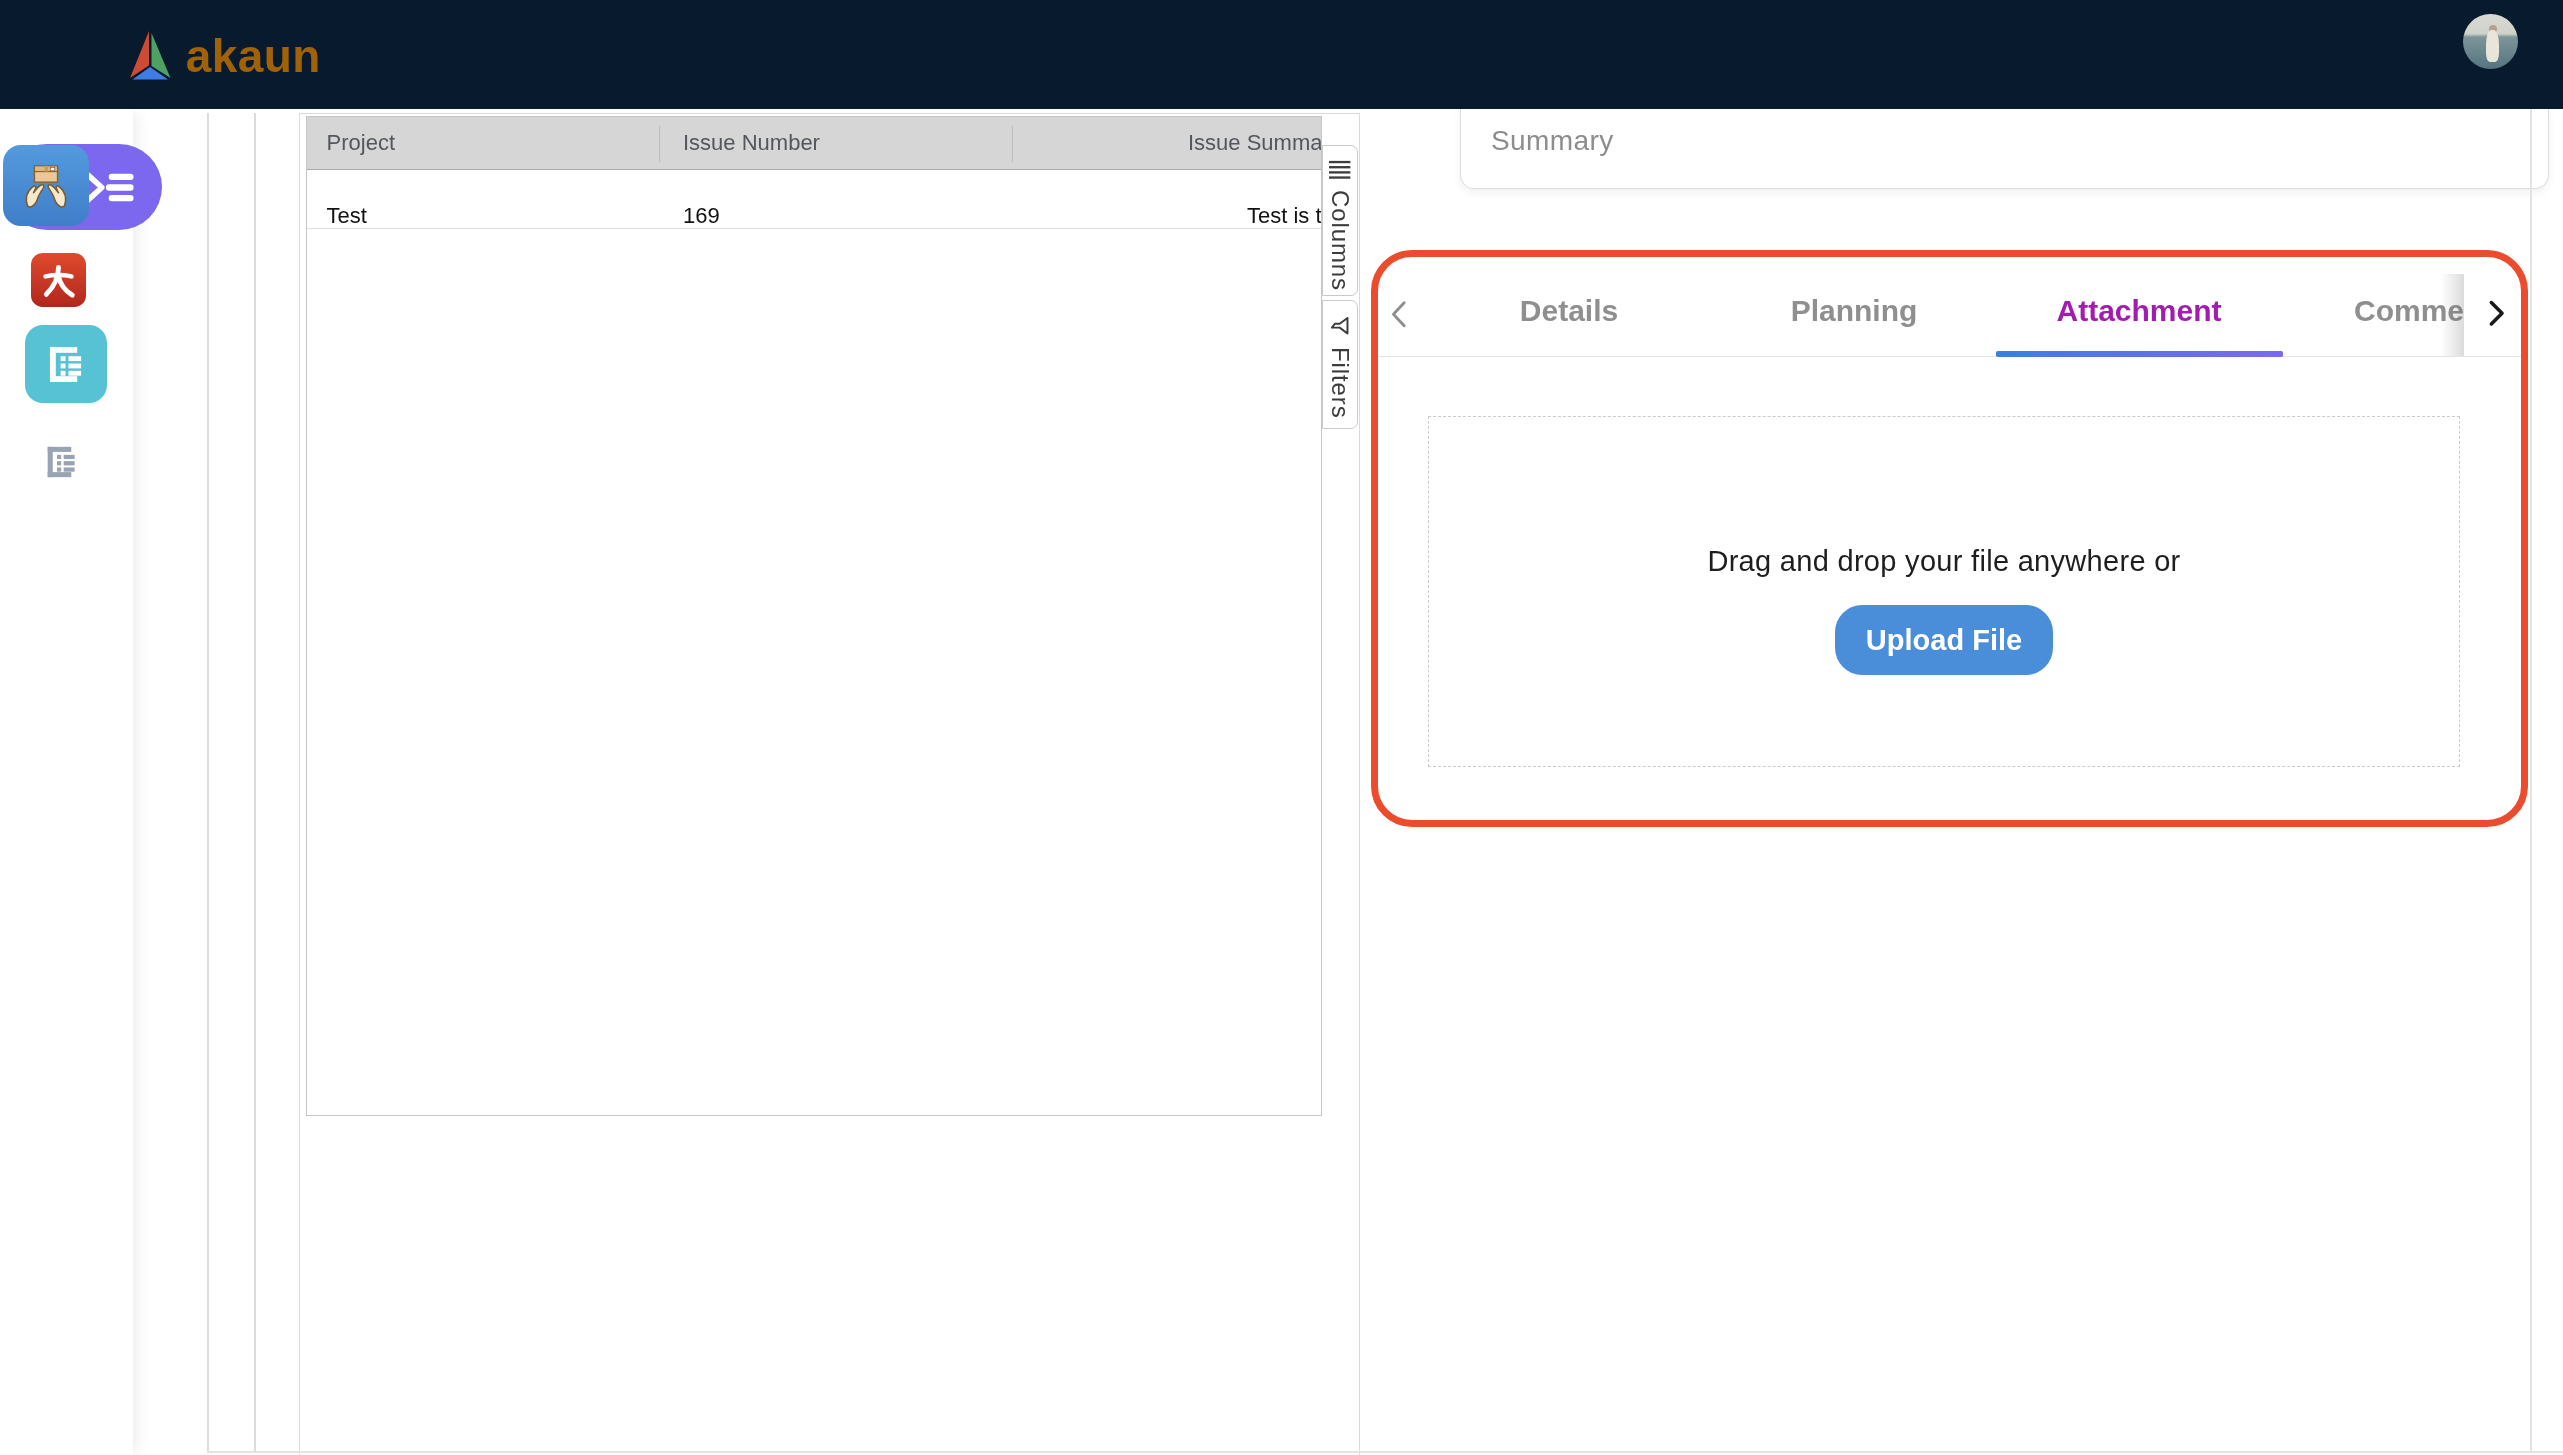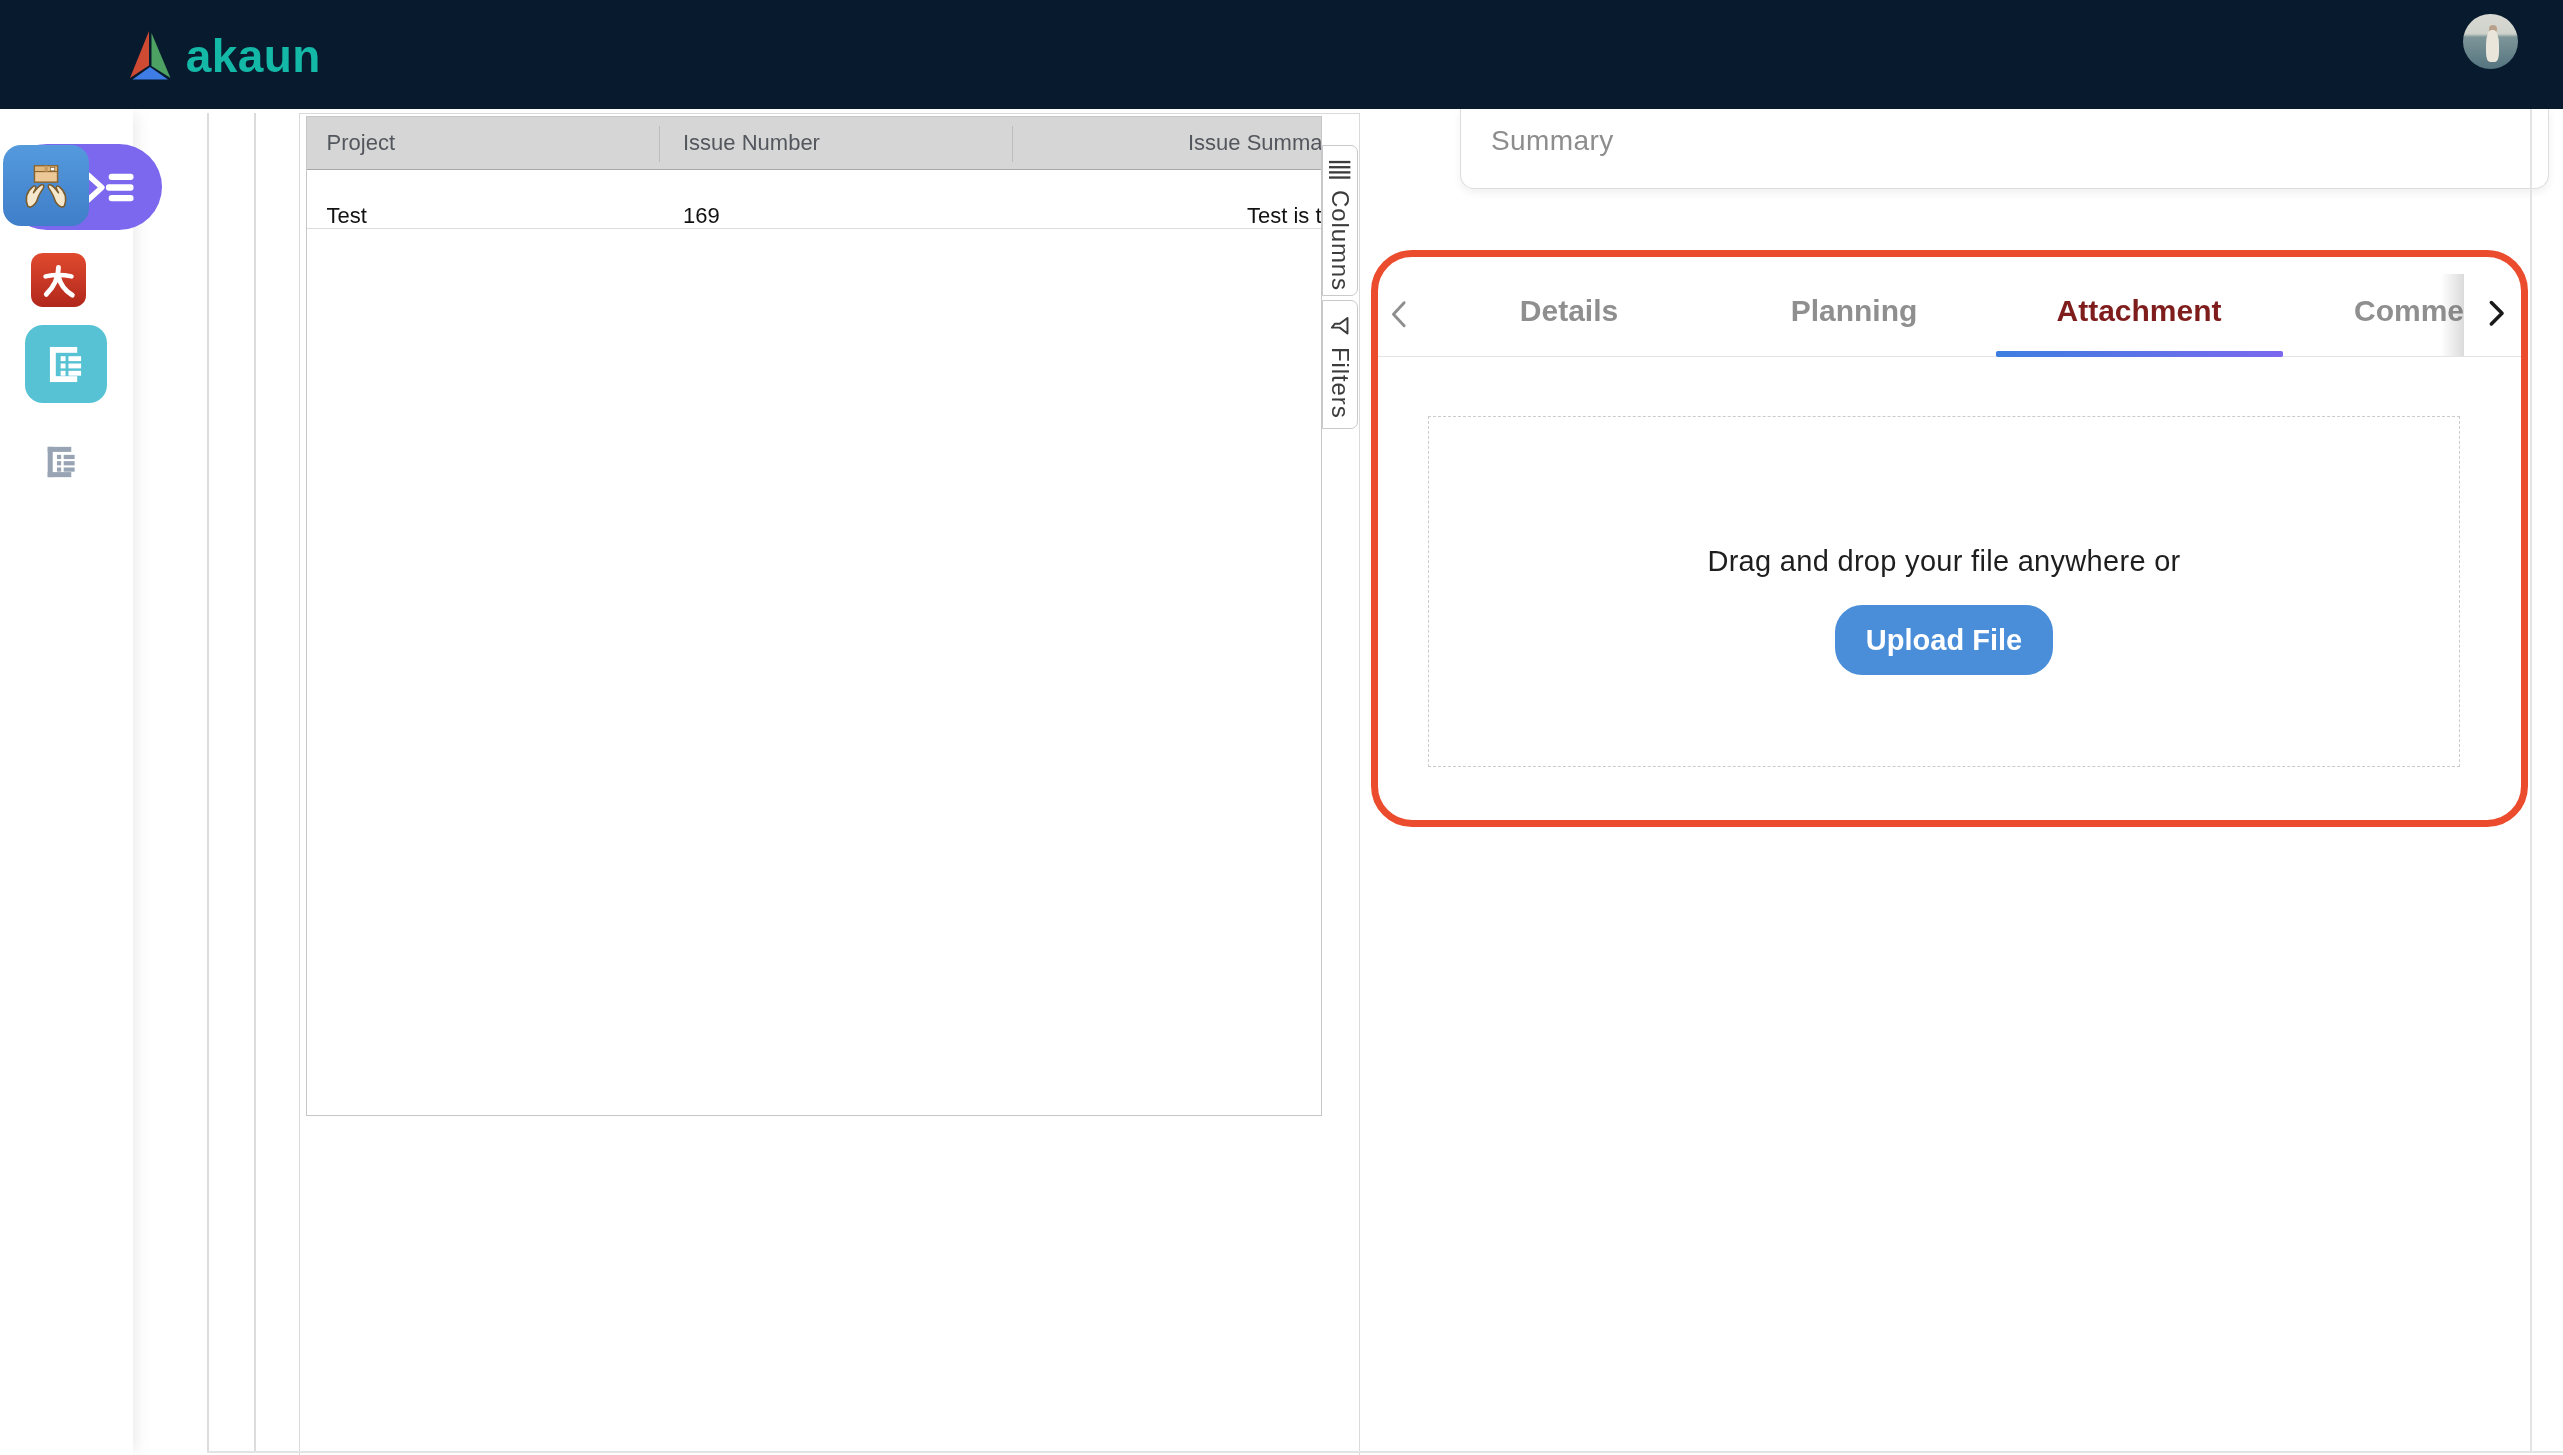--- a/index.html
+++ b/index.html
@@ -13,21 +13,21 @@
   .abs { position: absolute; }
 
   
   .app-header {
     left: 0; top: 0; width: 2563px; height: 109px;
     background: #081a2e;
     z-index: 30;
   }
   .brand { left: 125px; top: 27px; height: 57px; display: flex; align-items: center; gap: 10.7px; }
   .brand-word {
-    color: #14b8a6; font-size: 46px; font-weight: 700; letter-spacing: 0.4px;
+    color: #a16207; font-size: 46px; font-weight: 700; letter-spacing: 0.4px;
   }
   .avatar {
     left: 2463px; top: 14.2px; width: 55px; height: 55px; border-radius: 50%;
     background: linear-gradient(180deg, #d8d9d3 0%, #cfd2ca 36%, #7d9599 42%, #54747f 100%);
     overflow: hidden;
   }
   .avatar::after {
     content: ""; position: absolute; left: 23px; top: 16px; width: 12.5px; height: 32px;
     background: #e9e5da; border-radius: 45% 45% 30% 30%;
   }
@@ -108,21 +108,21 @@
   }
   .tab-scroller::after {
     content: ""; position: absolute; right: 0; top: 0; width: 23px; height: 82px;
     background: linear-gradient(to left, rgba(90,90,90,0.22), rgba(90,90,90,0));
   }
   .tab-item {
     position: absolute; top: 19.6px; font-size: 30px; font-weight: 600; color: #8f8f8f;
     white-space: nowrap; cursor: default;
   }
   .tab-item.centered { transform: translateX(-50%); }
-  .tab-item.active { color: #7f1d1d; }
+  .tab-item.active { color: #a21caf; }
   .tab-underline {
     left: 1996px; top: 351px; width: 287px; height: 6.2px; border-radius: 1.8px;
     background: linear-gradient(90deg, #3d7ee0, #7b68ee);
     z-index: 3;
   }
   .tabs-divider { left: 1374px; top: 356px; width: 1148px; height: 0.9px; background: #e4e4e4; }
   .chev { z-index: 4; }
 
   .dropzone {
     left: 1428px; top: 416px; width: 1032px; height: 351px;

